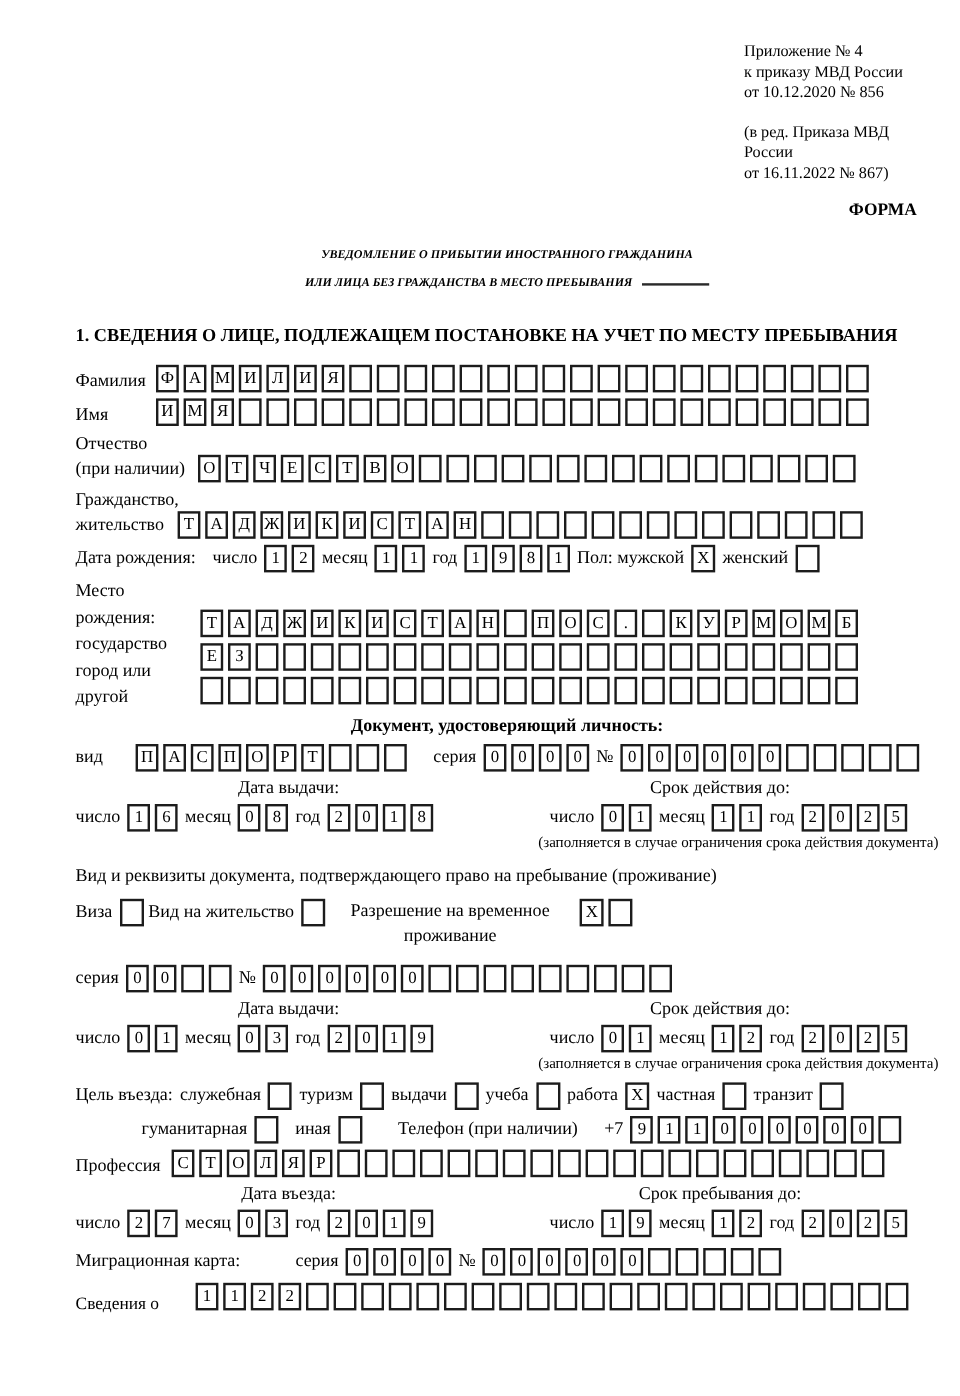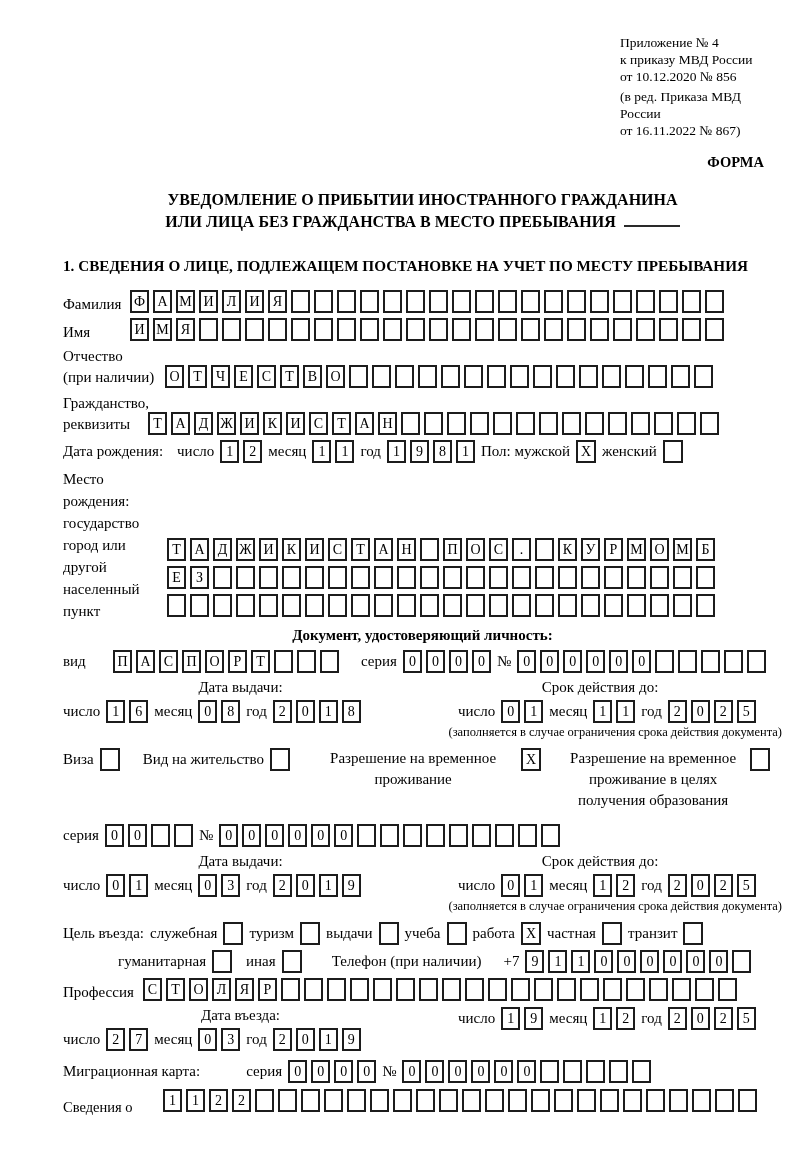--- a/index.html
+++ b/index.html
@@ -32,37 +32,37 @@
   .lw-otch { width:102px; line-height:21px; }
   .lw-grazh { width:85px; line-height:21px; }
   .lw-mesto { width:104px; line-height:22px; }
   .lw-vid { width:44px; }
   .lw-prof { width:80px; }
   .lw-rep { width:100px; line-height:20px; font-size:14.5px; }
   .ml8 { margin-left:8px; } .ml16 { margin-left:16px; } .ml40 { margin-left:40px; }
   .ml55 { margin-left:55px; } .ml24 { margin-left:24px; }
 
   .appendix { margin-left:557px; font-size:13.5px; line-height:17px; }
-  .appendix .grp2 { margin-top:3px; }
+  .appendix .grp2 { margin-top:16px; }
   .form-word { text-align:right; padding-right:18px; font-weight:bold; font-size:14.5px; margin-top:15px; }
-  .title { text-align:center; font-weight:bold; font-size:16px; line-height:22px; margin-top:18px; }
+  .title { text-align:center; font-weight:bold; font-size:10px; line-height:22px; margin-top:18px;font-style:italic; }
   .t-underline { display:inline-block; width:56px; height:14px; border-bottom:2px solid #2a2a2a; margin-left:8px; }
   .sec-heading { font-weight:bold; font-size:15.2px; margin-top:24px; margin-bottom:15px; }
 
   .stack > div { margin-bottom:5px; }
   .center-bold { text-align:center; font-weight:bold; margin:4px 0 6px; }
 
   .datecols { display:flex; margin-bottom:1px; margin-top:6px; }
   .col-l { width:355px; }
   .col-r { flex:1; }
   .dc-head { text-align:center; margin-bottom:4px; }
   .note-r { text-align:right; font-size:12.5px; margin:2px 0 8px; }
 
   .plain { line-height:24px; margin-bottom:2px; }
-  .permit { display:flex; gap:23px; align-items:flex-start; margin:7px 0 13px; }
+  .permit { display:flex; gap:4px; align-items:flex-start; margin:7px 0 13px; }
   .pl-c { text-align:center; line-height:21px; }
   .w200 { width:200px; } .w178 { width:178px; }
   .permit .cbx { margin-top:0; }
 </style>
 </head>
 <body>
 
 <div class="page">
 
   <div class="appendix">
@@ -179,21 +179,21 @@
         <span class="cell"></span>
         <span class="cell"></span>
         <span class="cell"></span>
         <span class="cell"></span>
       </span>
   </div>
 
   <div class="frow">
     <span class="lbl lw-grazh">
       <div>Гражданство,</div>
-      <div>реквизиты</div>
+      <div>жительство</div>
     </span>
     <span class="cells">
         <span class="cell">Т</span>
         <span class="cell">А</span>
         <span class="cell">Д</span>
         <span class="cell">Ж</span>
         <span class="cell">И</span>
         <span class="cell">К</span>
         <span class="cell">И</span>
         <span class="cell">С</span>
@@ -240,21 +240,20 @@
     <span class="cbx">X</span>
     <span class="lbl">женский</span>
     <span class="cbx"></span>
   </div>
 
   <div class="frow" style="margin-top:4px;">
     <span class="lbl lw-mesto">
       <div>Место рождения:</div>
       <div>государство</div>
       <div>город или другой</div>
-      <div>населенный пункт</div>
     </span>
     <span class="stack">
       <div class="cells">
           <span class="cell">Т</span>
           <span class="cell">А</span>
           <span class="cell">Д</span>
           <span class="cell">Ж</span>
           <span class="cell">И</span>
           <span class="cell">К</span>
           <span class="cell">И</span>
@@ -411,36 +410,36 @@
             <span class="cell">2</span>
             <span class="cell">0</span>
             <span class="cell">2</span>
             <span class="cell">5</span>
           </span>
       </div>
     </div>
   </div>
   <div class="note-r">(заполняется в случае ограничения срока действия документа)</div>
 
+  <div class="plain">Вид и реквизиты документа, подтверждающего право на пребывание (проживание)</div>
 
   <div class="permit">
     <span class="inln">
       <span class="lbl">Виза</span>
       <span class="cbx"></span>
     </span>
     <span class="inln">
       <span class="lbl">Вид на жительство</span>
       <span class="cbx"></span>
     </span>
     <span style="display:flex;gap:8px;align-items:flex-start;">
       <span class="pl-c w200">Разрешение на временное проживание</span>
       <span class="cbx">X</span>
     </span>
     <span style="display:flex;gap:8px;align-items:flex-start;">
-      <span class="pl-c w178">Разрешение на временное проживание в целях получения образования</span>
       <span class="cbx"></span>
     </span>
   </div>
 
   <div class="frow inln">
     <span class="lbl">серия</span>
     <span class="cells">
         <span class="cell">0</span>
         <span class="cell">0</span>
         <span class="cell"></span>
@@ -602,20 +601,21 @@
         <span class="lbl">год</span>
         <span class="cells">
             <span class="cell">2</span>
             <span class="cell">0</span>
             <span class="cell">1</span>
             <span class="cell">9</span>
           </span>
       </div>
     </div>
     <div class="col-r">
+      <div class="dc-head">Срок пребывания до:</div>
       <div class="inln">
         <span class="lbl ml40">число</span>
         <span class="cells">
             <span class="cell">1</span>
             <span class="cell">9</span>
           </span>
         <span class="lbl">месяц</span>
         <span class="cells">
             <span class="cell">1</span>
             <span class="cell">2</span>

